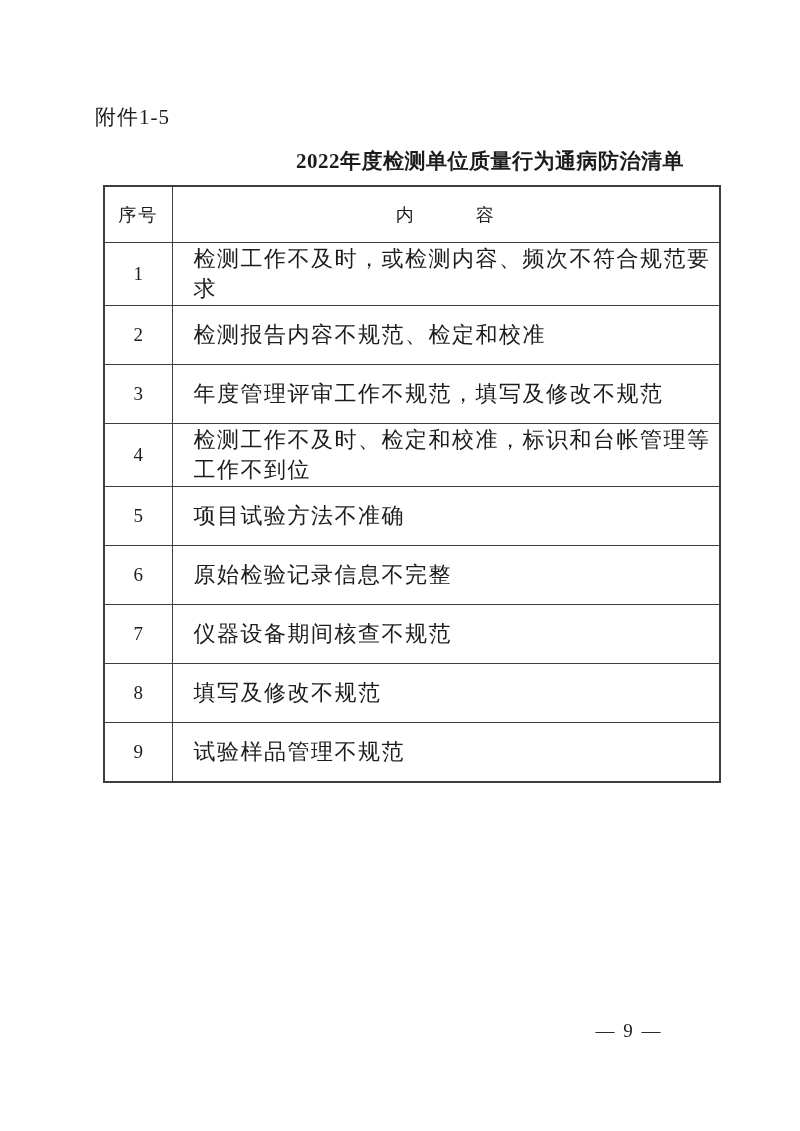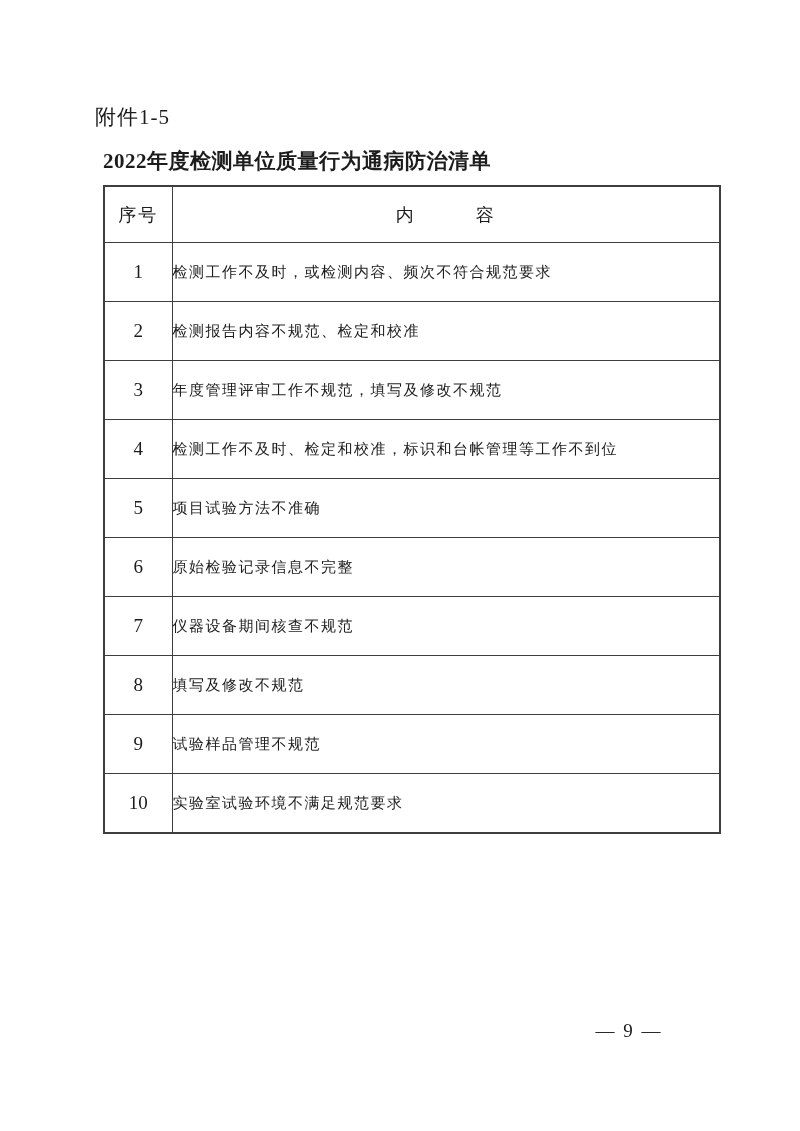--- a/index.html
+++ b/index.html
@@ -18,21 +18,21 @@
     top: 104px;
     font-size: 21px;
     line-height: 27px;
     letter-spacing: 1px;
   }
   .doc-title {
     position: absolute;
     left: 103px;
     top: 147px;
     width: 581px;
-    text-align: left;
+    text-align: right;
     font-size: 21px;
     line-height: 28px;
     font-weight: bold;
     letter-spacing: 0.5px;
   }
   table.defects {
     position: absolute;
     left: 103px;
     top: 185px;
     width: 618px;
@@ -54,22 +54,22 @@
   }
   td.cell-no {
     height: 56px;
     text-align: center;
     vertical-align: middle;
     font-size: 19px;
   }
   td.cell-content {
     height: 56px;
     vertical-align: middle;
-    padding-left: 0;
-    font-size: 15px;
+    padding-left: 21px;
+    font-size: 22px;
     letter-spacing: 1.5px;
   }
   .page-number {
     position: absolute;
     left: 563px;
     top: 1020px;
     width: 132px;
     text-align: center;
     font-size: 19px;
     letter-spacing: 2px;
@@ -123,20 +123,16 @@
       <td class="cell-content">仪器设备期间核查不规范</td>
     </tr>
     <tr>
       <td class="cell-no">8</td>
       <td class="cell-content">填写及修改不规范</td>
     </tr>
     <tr>
       <td class="cell-no">9</td>
       <td class="cell-content">试验样品管理不规范</td>
     </tr>
-    <tr>
-      <td class="cell-no">10</td>
-      <td class="cell-content">实验室试验环境不满足规范要求</td>
-    </tr>
   </tbody>
 </table>
 
 <div class="page-number">— 9 —</div>
 
 </body></html>

